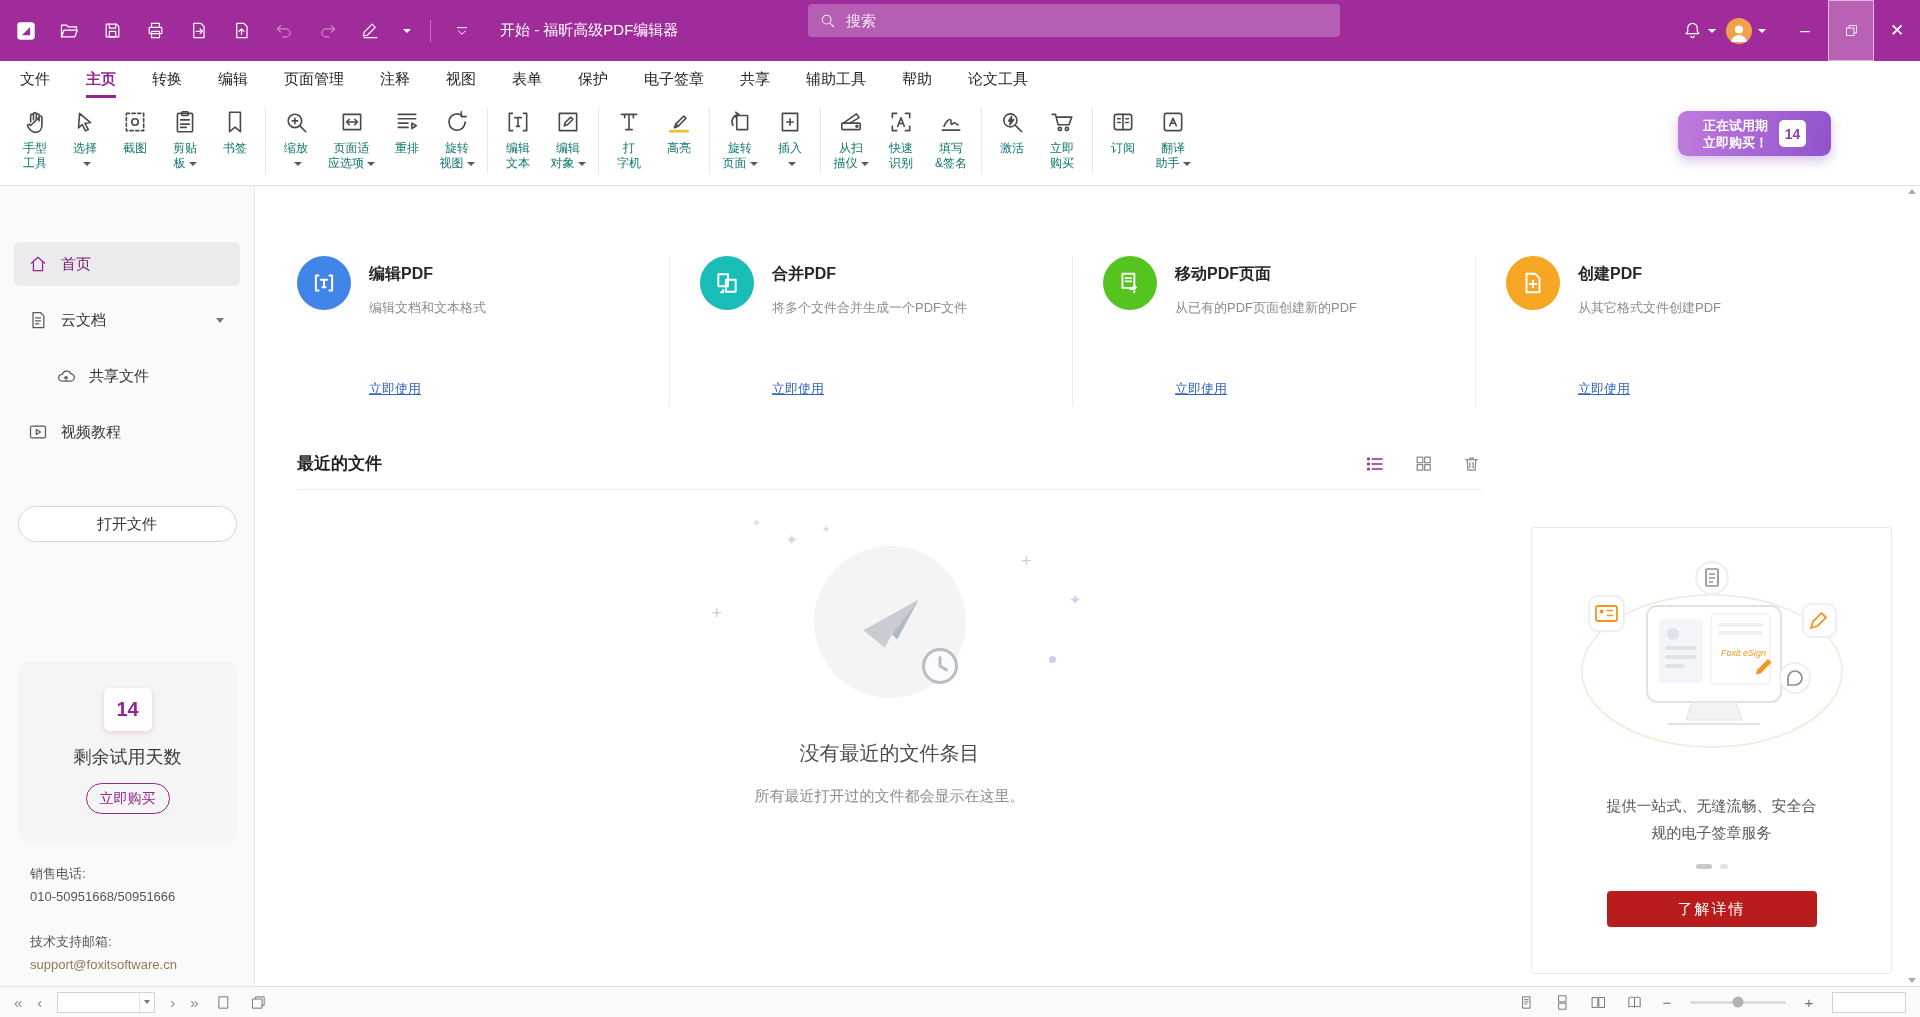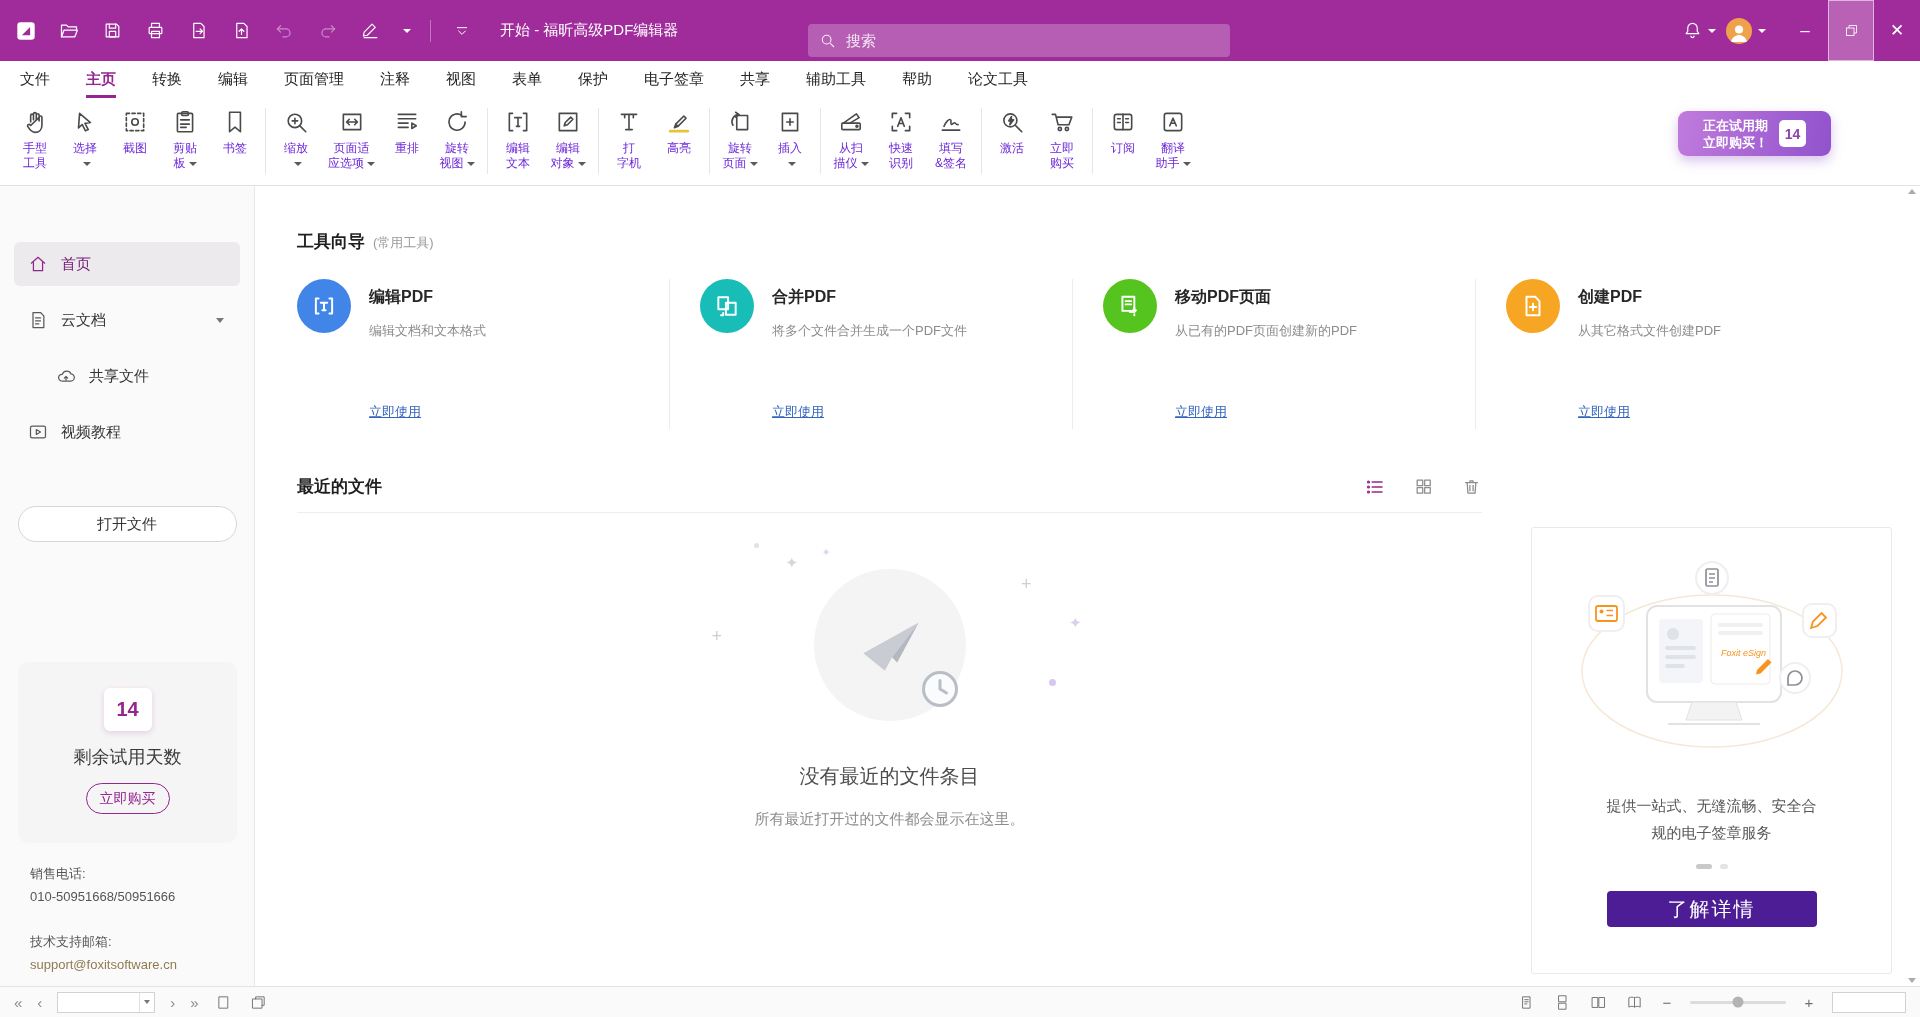--- a/index.html
+++ b/index.html
@@ -9,38 +9,38 @@
 
   
   .titlebar { height:61px; flex:0 0 auto; background:#A02C9C; display:flex; align-items:center; padding-left:14px; position:relative; color:#fff; }
   .tb-icons { display:flex; align-items:center; gap:19px; }
   .tb-icon { width:24px; height:24px; display:flex; align-items:center; justify-content:center; }
   .tb-icon svg { stroke:#fff; fill:none; stroke-width:1.5; stroke-linecap:round; stroke-linejoin:round; }
   .tb-icon.disabled { opacity:.45; }
   .tb-sep { width:1px; height:22px; background:rgba(255,255,255,.35); }
   .tb-caret { width:0; height:0; border-left:4px solid transparent; border-right:4px solid transparent; border-top:4px solid #fff; margin-left:2px; }
   .tb-title { margin-left:26px; font-size:15px; white-space:nowrap; }
-  .tb-search { position:absolute; left:808px; top:24px; width:422px; height:33px; background:rgba(255,255,255,.24); border-radius:4px; display:flex; align-items:center; padding:0 12px; gap:10px; }
+  .tb-search { position:absolute; left:808px; top:4px; width:532px; height:33px; background:rgba(255,255,255,.24); border-radius:4px; display:flex; align-items:center; padding:0 12px; gap:10px; }
   .tb-search svg { stroke:rgba(255,255,255,.92); fill:none; stroke-width:1.6; }
   .tb-search input { flex:1; background:transparent; border:none; outline:none; color:#fff; font-size:15px; font-family:inherit; }
   .tb-search input::placeholder { color:rgba(255,255,255,.85); }
   .tb-right { position:absolute; right:0; top:0; height:61px; display:flex; align-items:center; }
   .tb-avatar { width:26px; height:26px; border-radius:50%; background:#F0A24A; overflow:hidden; display:flex; align-items:flex-end; justify-content:center; }
   .win-btn { width:46px; height:61px; display:flex; align-items:center; justify-content:center; font-size:17px; color:#fff; }
   .win-btn svg { stroke:#fff; fill:none; stroke-width:1.4; }
   .win-btn.highlight { background:rgba(255,255,255,.25); box-shadow: inset 0 0 0 1px rgba(255,255,255,.55); }
 
   
   .menubar { height:37px; flex:0 0 auto; background:#fff; display:flex; align-items:center; padding:0 20px; gap:36px; font-size:15px; color:#262626; }
   .menu-item { height:37px; display:flex; align-items:center; white-space:nowrap; cursor:default; }
   .menu-item.active { color:#94268F; font-weight:bold; box-shadow: inset 0 -3px 0 #94268F; }
 
   
   .ribbon { height:88px; flex:0 0 auto; background:#fff; border-bottom:1px solid #E2E2E2; display:flex; align-items:flex-start; padding:7px 10px 0 10px; position:relative; }
-  .rb-btn { min-width:50px; padding:2px 7px; display:flex; flex-direction:column; align-items:center; font-size:12px; line-height:15px; color:#6d28d9; text-align:center; cursor:default; }
+  .rb-btn { min-width:50px; padding:2px 7px; display:flex; flex-direction:column; align-items:center; font-size:12px; line-height:15px; color:#0f766e; text-align:center; cursor:default; }
   .rb-icn { height:30px; display:flex; align-items:center; justify-content:center; margin-bottom:4px; }
   .rb-icn svg { stroke:#4a4a4a; fill:none; stroke-width:1.5; stroke-linecap:round; stroke-linejoin:round; }
   .rb-lbl div { white-space:nowrap; }
   .caret { display:inline-block; width:0; height:0; border-left:4px solid transparent; border-right:4px solid transparent; border-top:4px solid #5a5a5a; margin-left:3px; position:relative; top:-1px; }
   .rb-sep { width:1px; height:66px; background:#E6E6E6; margin:3px 5px 0 5px; flex:0 0 auto; }
   .trial-badge { position:absolute; right:89px; top:13px; width:153px; height:45px; border-radius:9px; background:linear-gradient(100deg,#C07BDC 0%,#9152CC 100%); box-shadow:0 5px 12px rgba(145,82,204,.35); display:flex; align-items:center; justify-content:center; gap:11px; color:#fff; }
   .trial-badge .tlines { font-size:13px; font-weight:bold; line-height:17px; }
   .trial-badge .tdays { width:27px; height:27px; background:#fff; border-radius:5px; color:#8E44AD; font-weight:bold; font-size:14px; display:flex; align-items:center; justify-content:center; }
 
   
@@ -97,21 +97,21 @@
   .empty-sub { margin-top:20px; font-size:15px; color:#8C8C8C; }
 
   
   .promo { position:absolute; right:28px; top:341px; width:361px; height:447px; border:1px solid #E9E9E9; border-radius:3px; background:#fff; display:flex; flex-direction:column; align-items:center; }
   .promo-illus { margin-top:28px; }
   .promo-text { margin-top:14px; font-size:15px; color:#595959; line-height:27px; text-align:center; }
   .promo-dots { margin-top:18px; display:flex; align-items:center; gap:8px; }
   .pdot { height:5px; border-radius:3px; }
   .pdot.on { width:16px; background:#C9C9C9; }
   .pdot.off { width:8px; background:#E4E4E4; }
-  .promo-btn { margin-top:22px; width:210px; height:36px; background:#4c1d95; border:none; border-radius:4px; color:#fff; font-size:20px; letter-spacing:2px; font-family:inherit; }
+  .promo-btn { margin-top:22px; width:210px; height:36px; background:#b91c1c; border:none; border-radius:4px; color:#fff; font-size:15px; letter-spacing:2px; font-family:inherit; }
 
   
   .v-scroll { position:absolute; right:2px; top:3px; bottom:3px; width:12px; display:flex; flex-direction:column; justify-content:space-between; align-items:center; }
   .v-arrow-up { width:0; height:0; border-left:4px solid transparent; border-right:4px solid transparent; border-bottom:5px solid #ABABAB; }
   .v-arrow-dn { width:0; height:0; border-left:4px solid transparent; border-right:4px solid transparent; border-top:5px solid #ABABAB; }
 
   
   .statusbar { height:31px; flex:0 0 auto; background:#FAFAFA; border-top:1px solid #E3E3E3; display:flex; align-items:center; padding:0 14px; position:relative; }
   .sb-nav { display:flex; align-items:center; gap:15px; font-size:15px; color:#8A8A8A; }
   .pg-box { width:98px; height:21px; background:#fff; border:1px solid #D2D2D2; display:flex; align-items:center; }
@@ -604,24 +604,20 @@
         <div>销售电话:</div>
         <div>010-50951668/50951666</div>
         <div class="blk2">技术支持邮箱:</div>
         <div class="email">support@foxitsoftware.cn</div>
       </div>
     </aside>
 
     <main class="content">
 
       <section class="tools-sec">
-        <div class="tools-head">
-          <span class="tools-title">工具向导</span>
-          <span class="tools-sub">(常用工具)</span>
-        </div>
         <div class="tools-row">
 
           <div class="tool-card">
             <span class="tc-circle" style="background-color: rgb(66, 133, 232);">
               <svg width="26" height="26" viewBox="0 0 24 24">
                   <path d="M7 5H4.5v14H7M17 5h2.5v14H17"></path>
                   <path d="M9 9h6M12 9v7M10.5 16h3"></path>
                 </svg>
             </span>
             <div class="tc-body">

